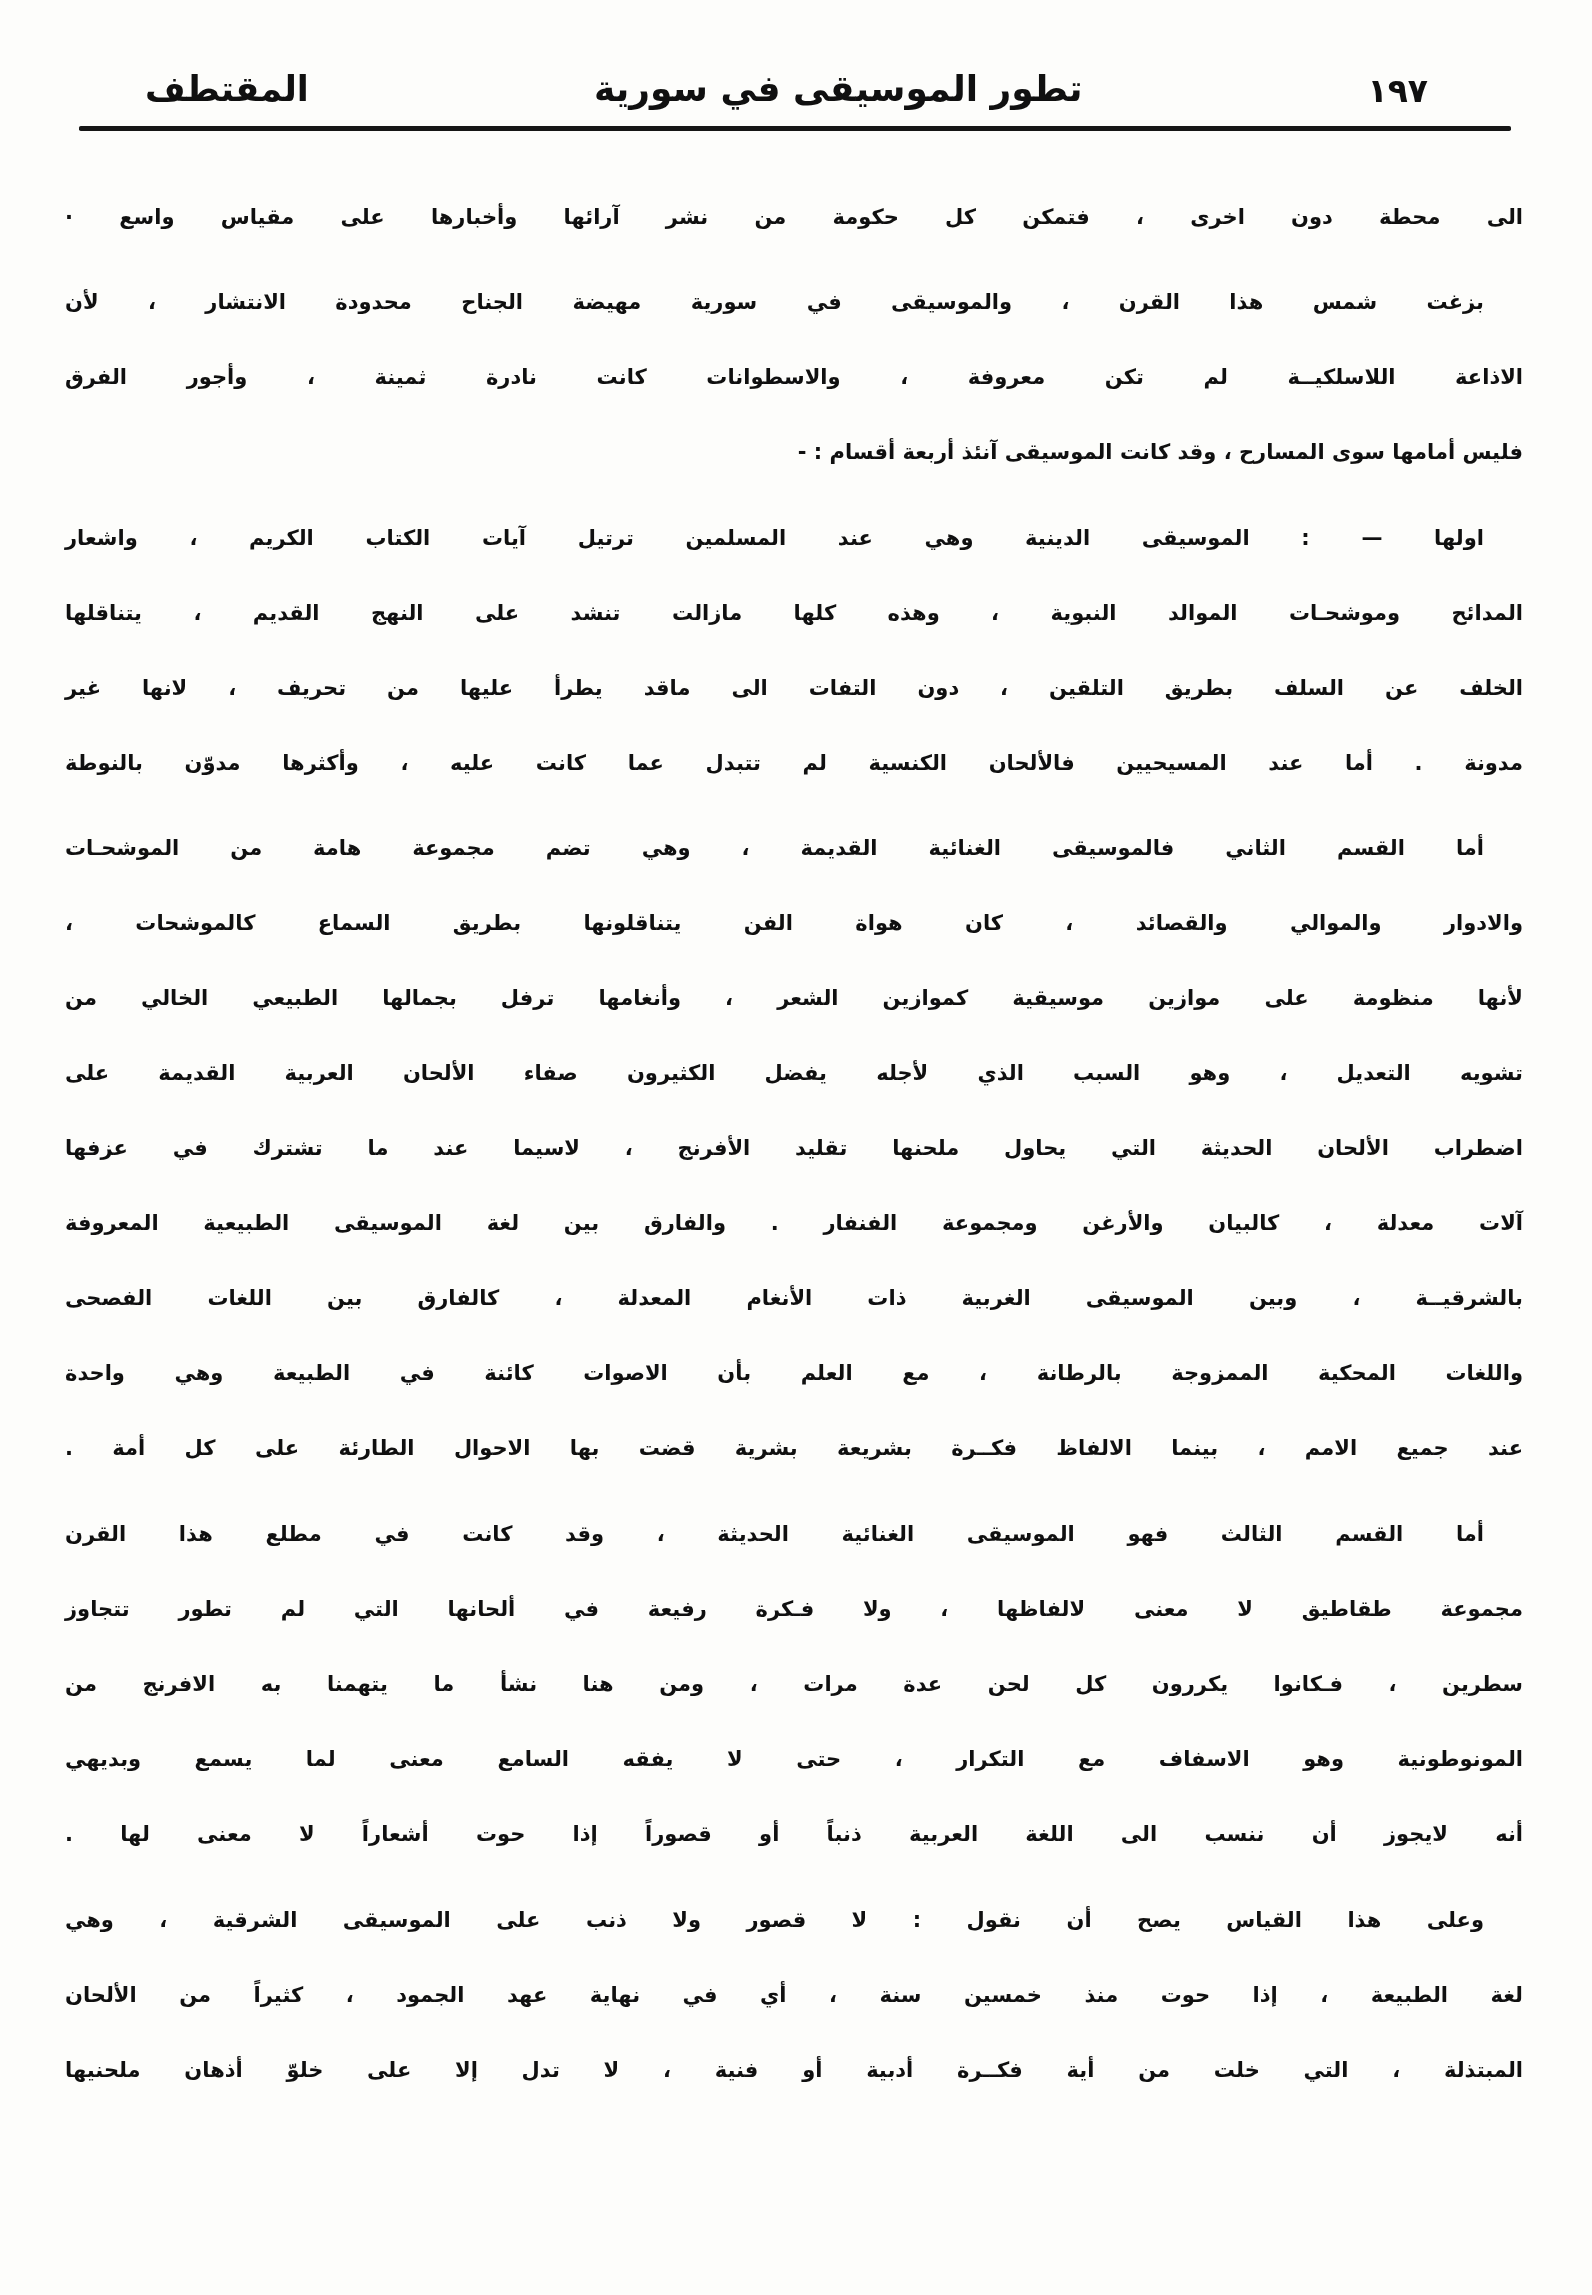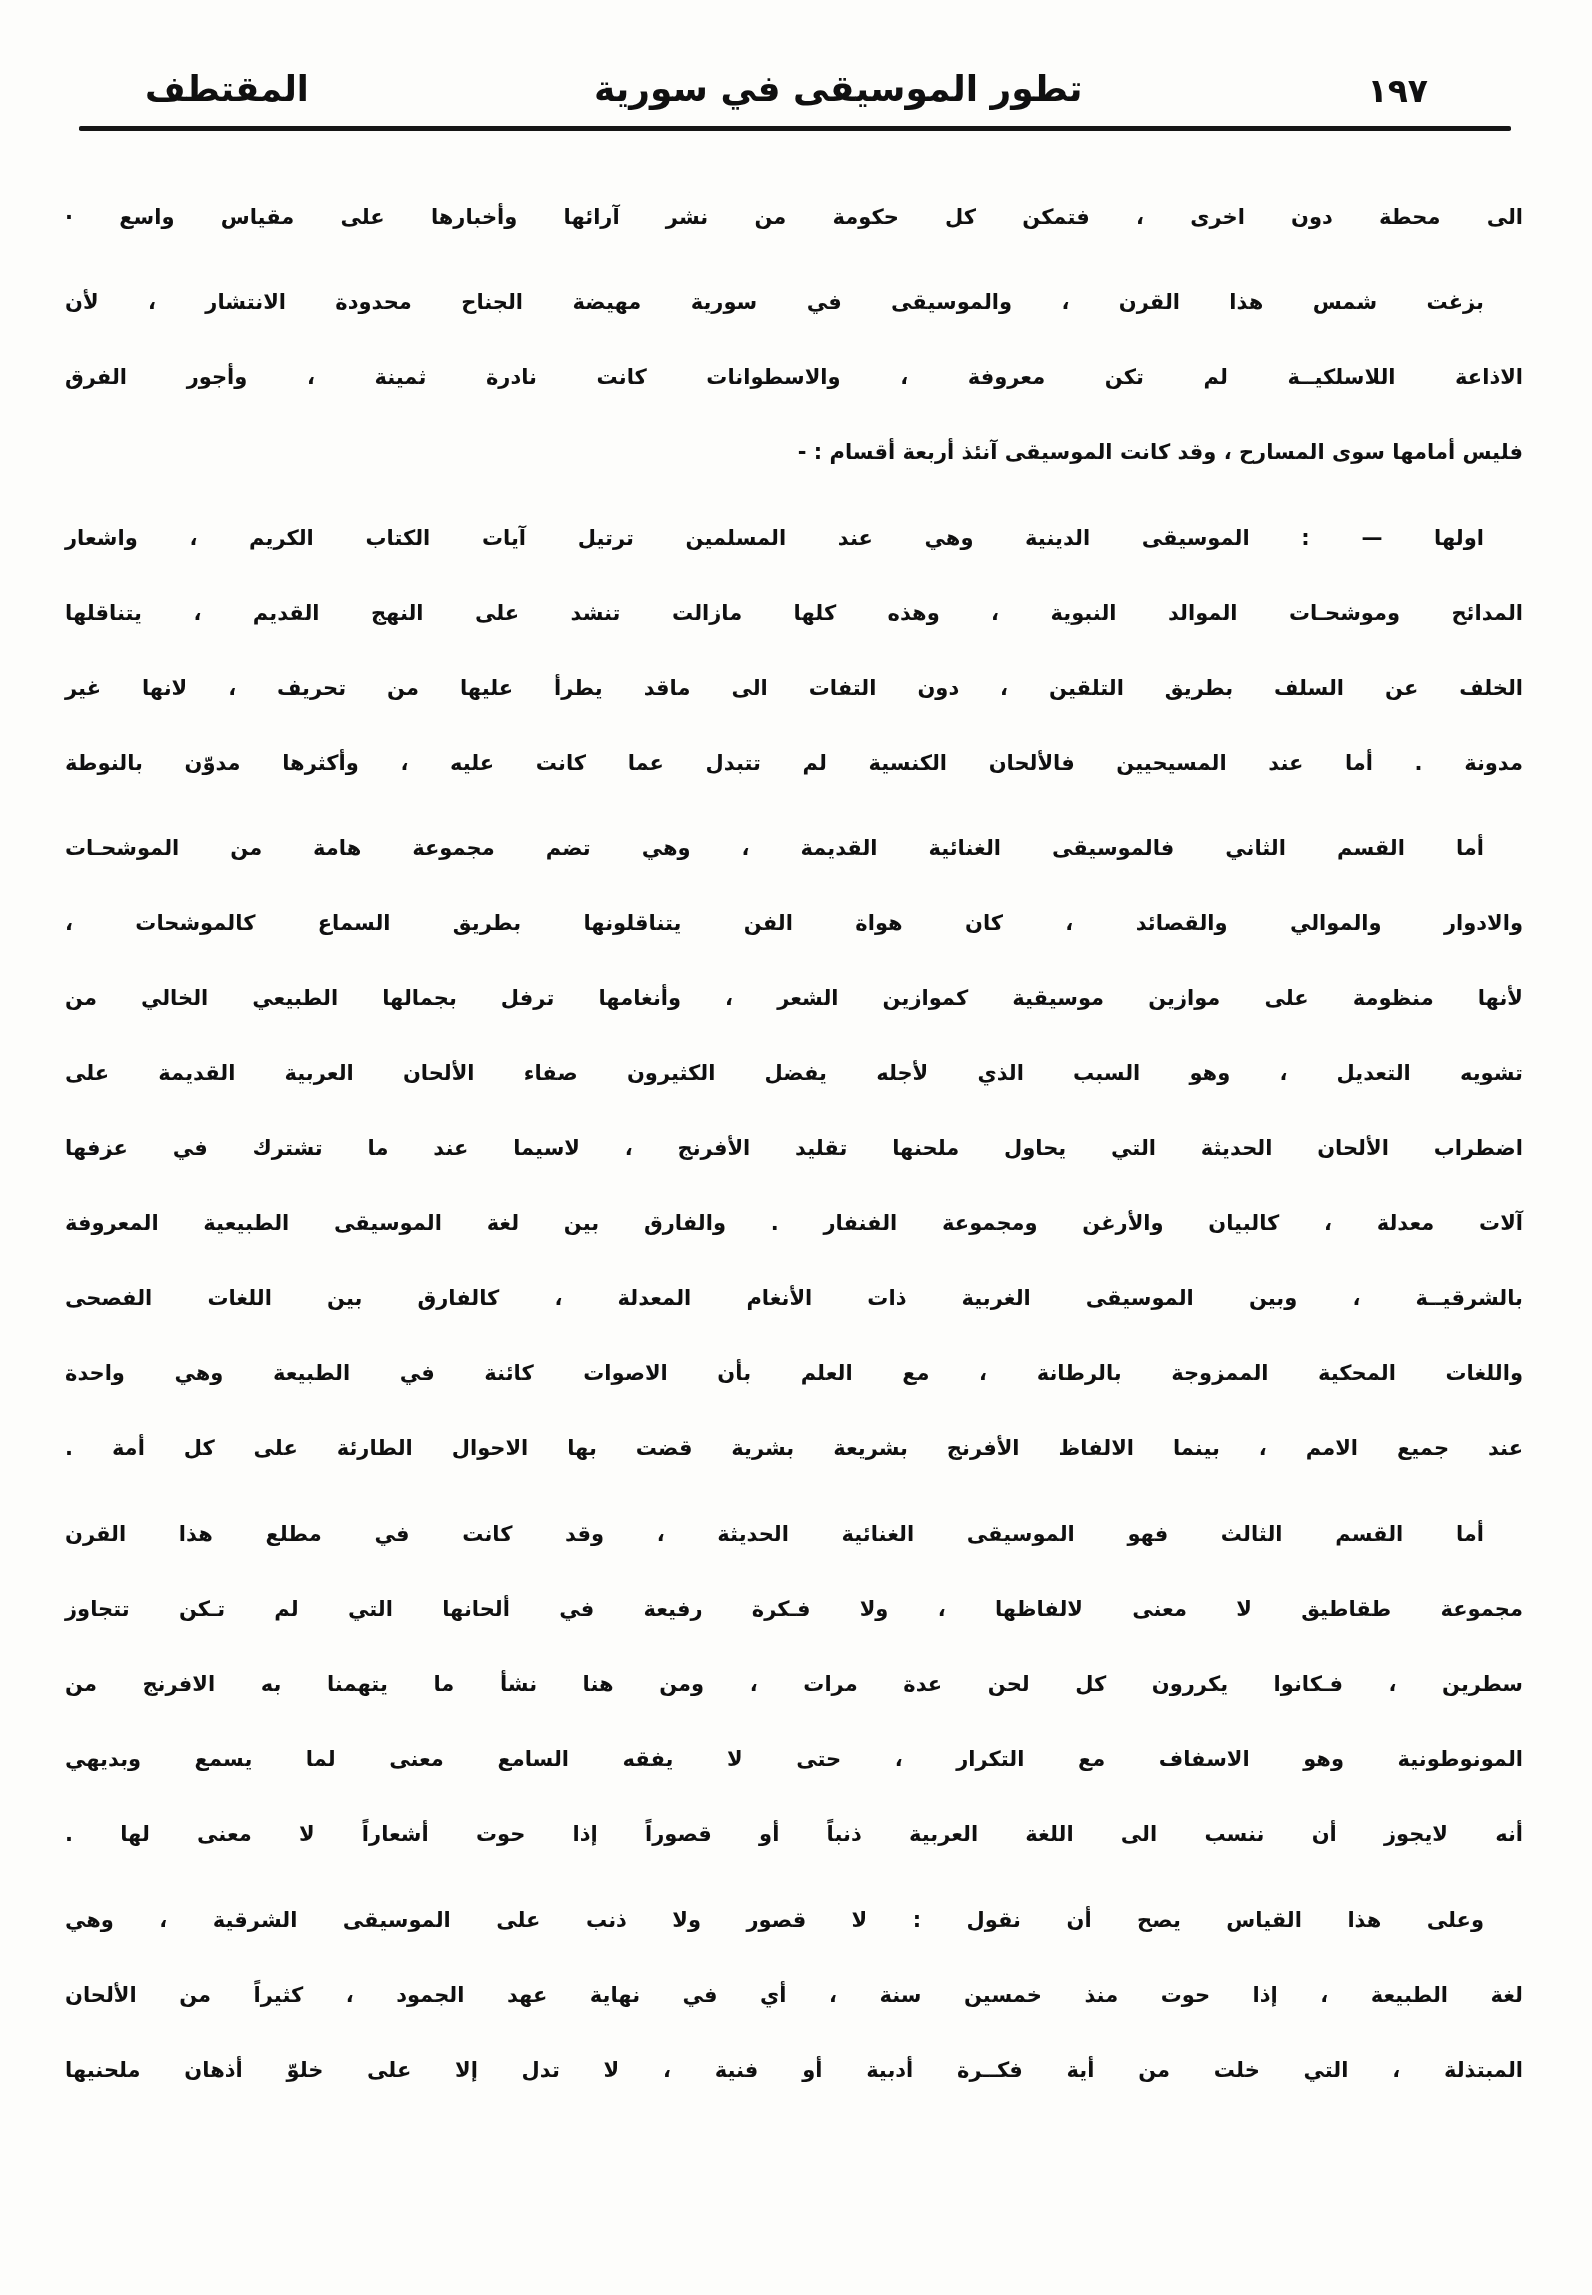--- a/index.html
+++ b/index.html
@@ -80,25 +80,25 @@
       </div>
       <div class="paragraph indent">
         <div class="line">أما القسم الثاني فالموسيقى الغنائية القديمة ، وهي تضم مجموعة هامة من الموشحـات</div>
         <div class="line">والادوار والموالي والقصائد ، كان هواة الفن يتناقلونها بطريق السماع كالموشحات ،</div>
         <div class="line">لأنها منظومة على موازين موسيقية كموازين الشعر ، وأنغامها ترفل بجمالها الطبيعي الخالي من</div>
         <div class="line">تشويه التعديل ، وهو السبب الذي لأجله يفضل الكثيرون صفاء الألحان العربية القديمة على</div>
         <div class="line">اضطراب الألحان الحديثة التي يحاول ملحنها تقليد الأفرنج ، لاسيما عند ما تشترك في عزفها</div>
         <div class="line">آلات معدلة ، كالبيان والأرغن ومجموعة الفنفار . والفارق بين لغة الموسيقى الطبيعية المعروفة</div>
         <div class="line">بالشرقيــة ، وبين الموسيقى الغربية ذات الأنغام المعدلة ، كالفارق بين اللغات الفصحى</div>
         <div class="line">واللغات المحكية الممزوجة بالرطانة ، مع العلم بأن الاصوات كائنة في الطبيعة وهي واحدة</div>
-        <div class="line">عند جميع الامم ، بينما الالفاظ الأفرنج بشريعة بشرية قضت بها الاحوال الطارئة على كل أمة .</div>
+        <div class="line">عند جميع الامم ، بينما الالفاظ فكــرة بشريعة بشرية قضت بها الاحوال الطارئة على كل أمة .</div>
       </div>
       <div class="paragraph indent">
         <div class="line">أما القسم الثالث فهو الموسيقى الغنائية الحديثة ، وقد كانت في مطلع هذا القرن</div>
-        <div class="line">مجموعة طقاطيق لا معنى لالفاظها ، ولا فـكرة رفيعة في ألحانها التي لم تـكن تتجاوز</div>
+        <div class="line">مجموعة طقاطيق لا معنى لالفاظها ، ولا فـكرة رفيعة في ألحانها التي لم تطور تتجاوز</div>
         <div class="line">سطرين ، فـكانوا يكررون كل لحن عدة مرات ، ومن هنا نشأ ما يتهمنا به الافرنج من</div>
         <div class="line">المونوطونية وهو الاسفاف مع التكرار ، حتى لا يفقه السامع معنى لما يسمع وبديهي</div>
         <div class="line">أنه لايجوز أن ننسب الى اللغة العربية ذنباً أو قصوراً إذا حوت أشعاراً لا معنى لها .</div>
       </div>
       <div class="paragraph indent">
         <div class="line">وعلى هذا القياس يصح أن نقول : لا قصور ولا ذنب على الموسيقى الشرقية ، وهي</div>
         <div class="line">لغة الطبيعة ، إذا حوت منذ خمسين سنة ، أي في نهاية عهد الجمود ، كثيراً من الألحان</div>
         <div class="line">المبتذلة ، التي خلت من أية فكــرة أدبية أو فنية ، لا تدل إلا على خلوّ أذهان ملحنيها</div>
       </div>
     </div>

